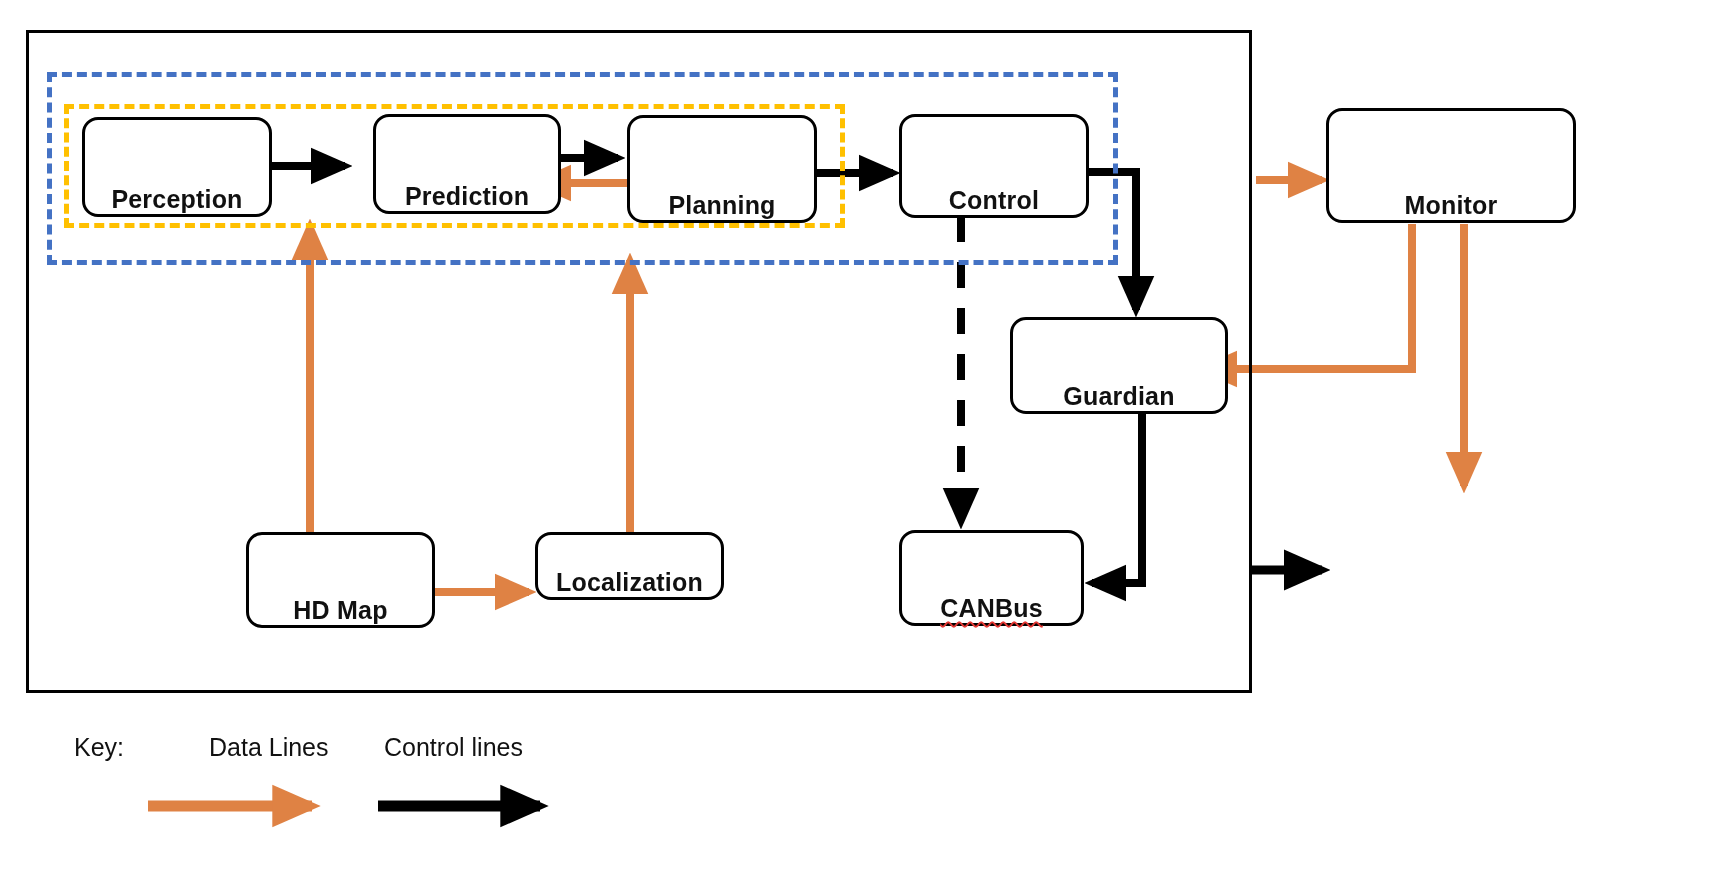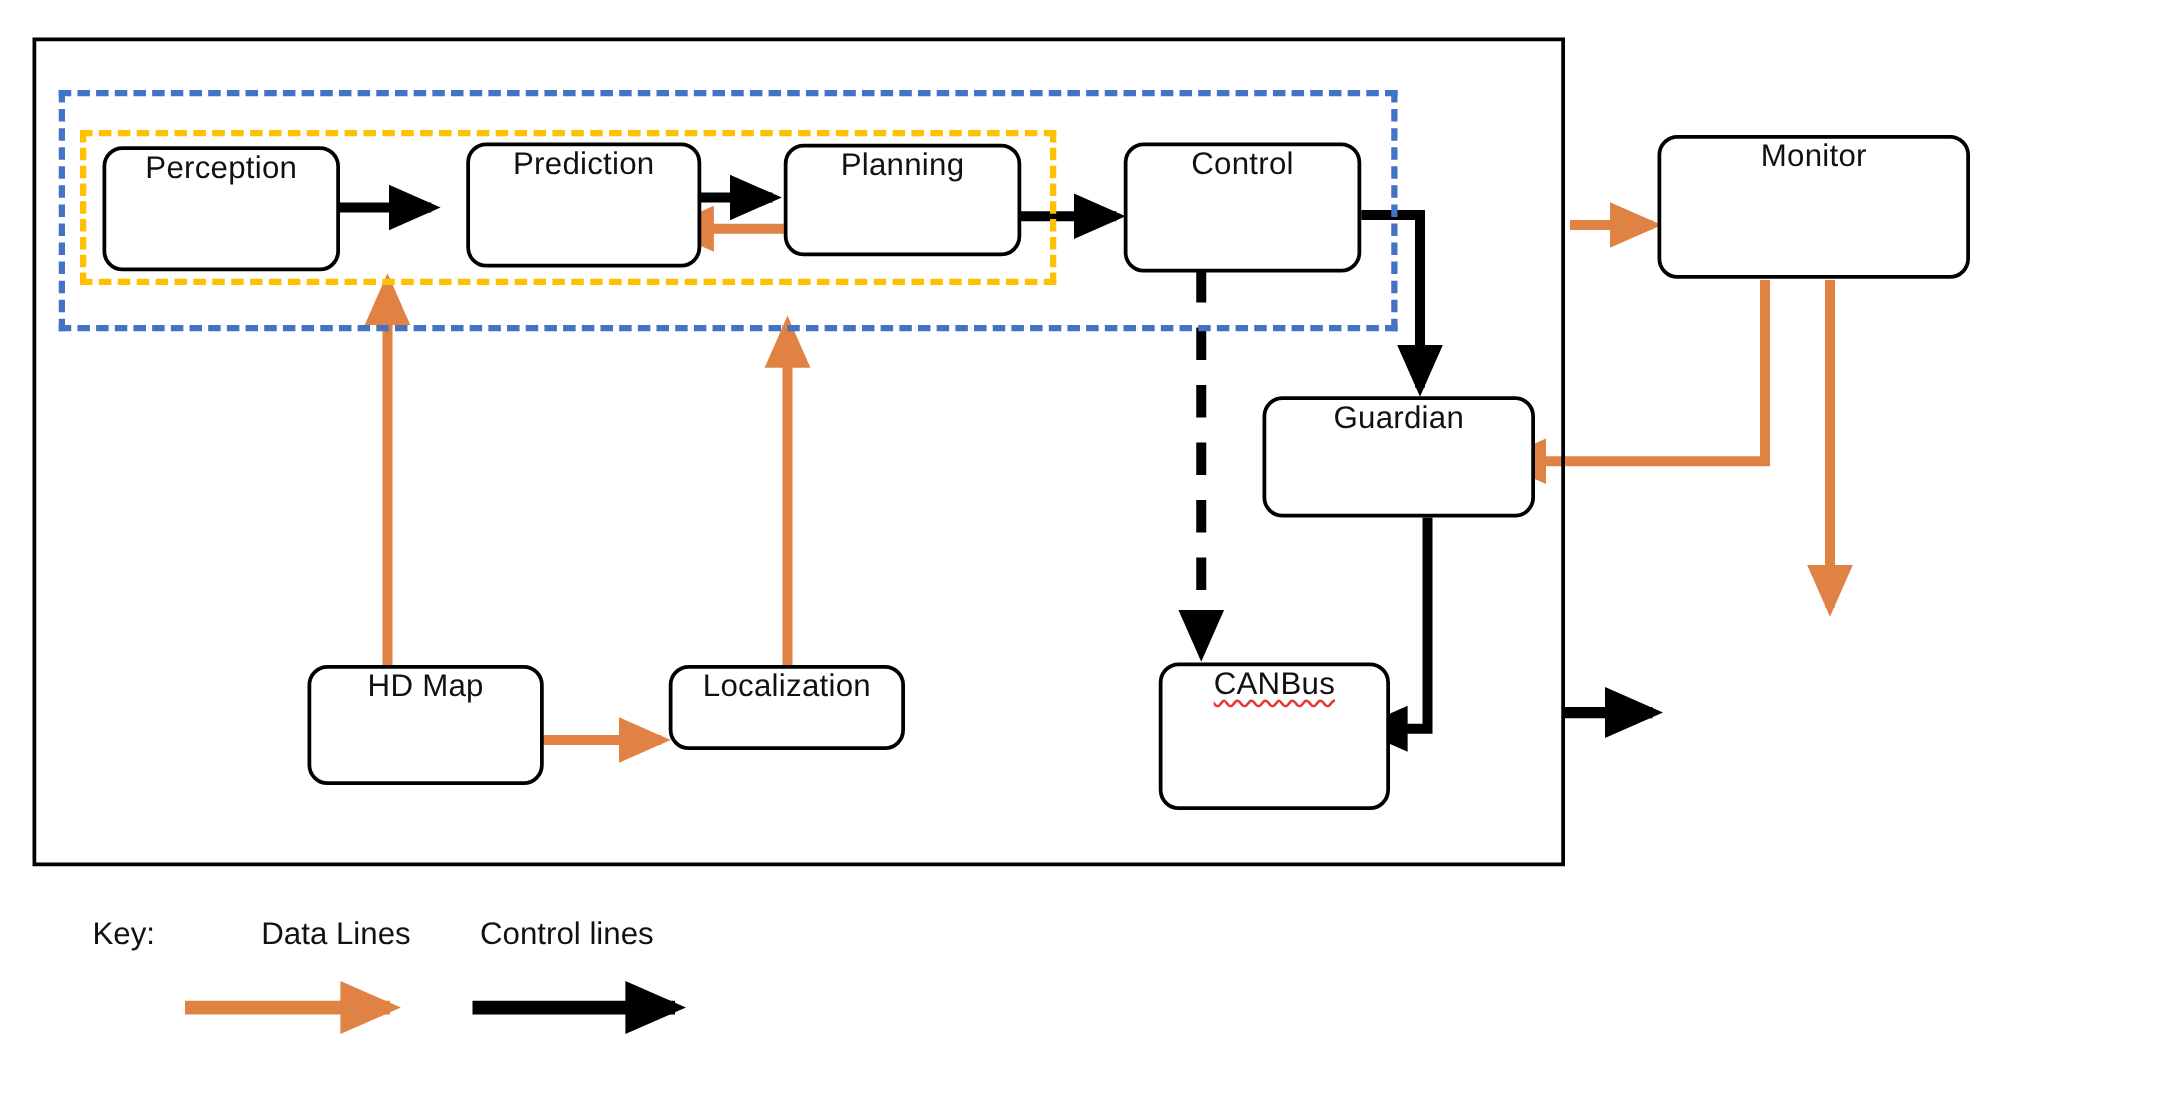--- a/index.html
+++ b/index.html
@@ -4,25 +4,26 @@
 <style>
   html,body{margin:0;padding:0;background:#ffffff;}
   body{font-family:"Liberation Sans","DejaVu Sans",sans-serif;}
   #stage{position:relative;width:1732px;height:882px;background:#ffffff;overflow:hidden;}
   #svg-layer{position:absolute;left:0;top:0;width:1732px;height:882px;}
   .node{
     position:absolute;
     background:#ffffff;
     border:3.5px solid #000000;
     border-radius:16px;
-    display:flex;align-items:flex-start;justify-content:center;
+    display:flex;align-items:flex-end;justify-content:center;
     font-size:25px;color:#111111;
     box-sizing:border-box;
     z-index:5;
     letter-spacing:.2px;
+    font-weight:bold;
   }
   .misspelled{
     position:relative;
     display:inline-block;
     text-decoration:underline wavy #e53935;
     text-decoration-thickness:1.6px;
     text-underline-offset:4px;
   }
   .outer-frame{
     position:absolute;
@@ -139,37 +140,37 @@
   </svg>
 
   <div class="node" style="left:82px;top:117px;width:190px;height:100px;">
     <span>Perception</span>
   </div>
 
   <div class="node" style="left:373px;top:114px;width:188px;height:100px;">
     <span>Prediction</span>
   </div>
 
-  <div class="node" style="left:627px;top:115px;width:190px;height:90px;">
+  <div class="node" style="left:627px;top:115px;width:190px;height:108px;">
     <span>Planning</span>
   </div>
 
   <div class="node" style="left:899px;top:114px;width:190px;height:104px;">
     <span>Control</span>
   </div>
 
   <div class="node" style="left:216px;top:532px;width:189px;height:96px;margin-left:30px;">
     <span>HD Map</span>
   </div>
 
   <div class="node" style="left:535px;top:532px;width:189px;height:68px;">
     <span>Localization</span>
   </div>
 
-  <div class="node" style="left:899px;top:530px;width:185px;height:118px;margin-left:28px;">
+  <div class="node" style="left:899px;top:530px;width:185px;height:96px;">
     <span class="misspelled">CANBus</span>
   </div>
 
   <div class="node" style="left:1010px;top:317px;width:218px;height:97px;">
     <span>Guardian</span>
   </div>
 
   <div class="node" style="left:1326px;top:108px;width:250px;height:115px;">
     <span>Monitor</span>
   </div>

